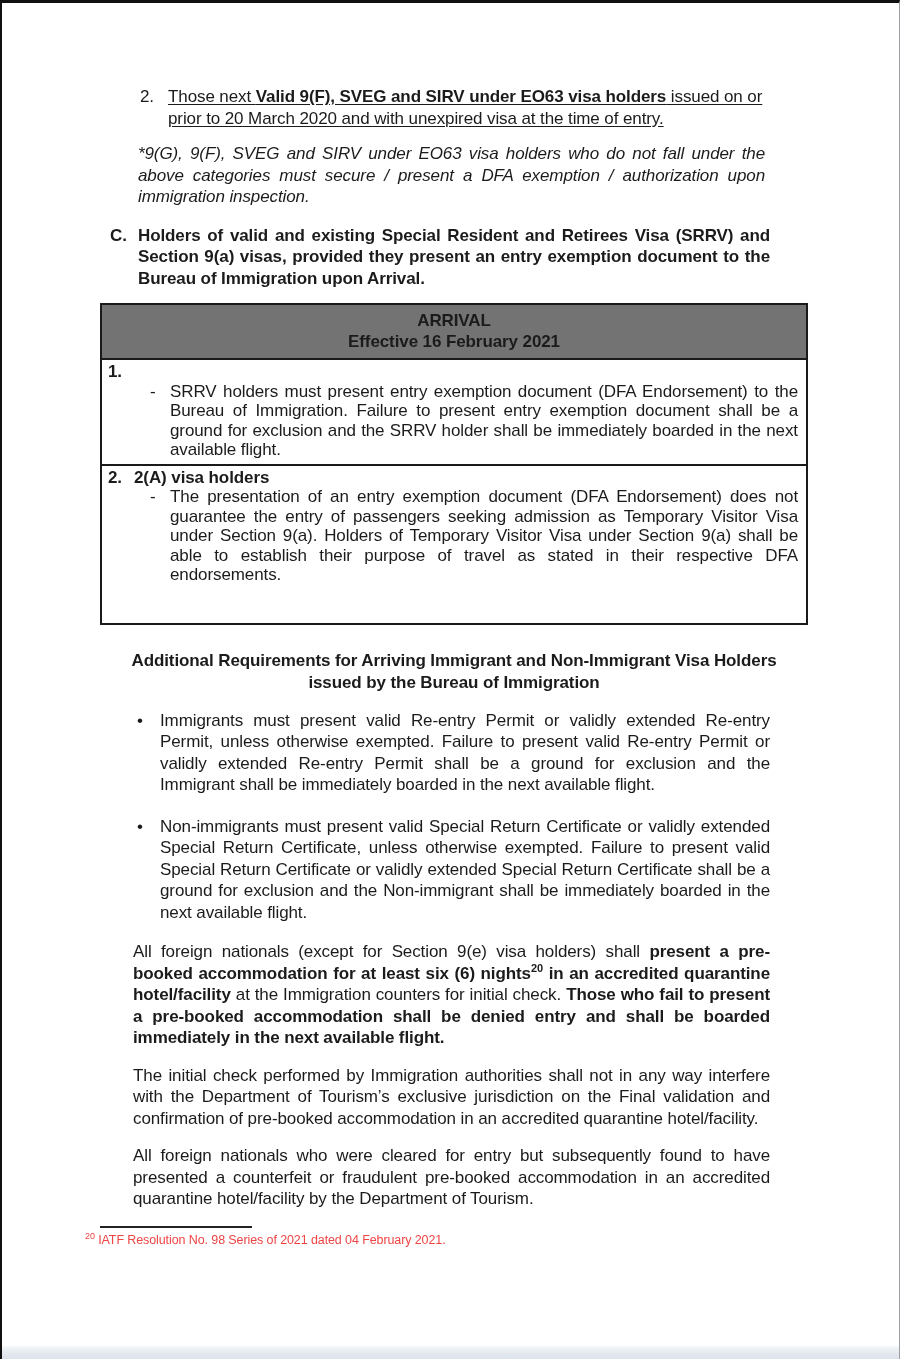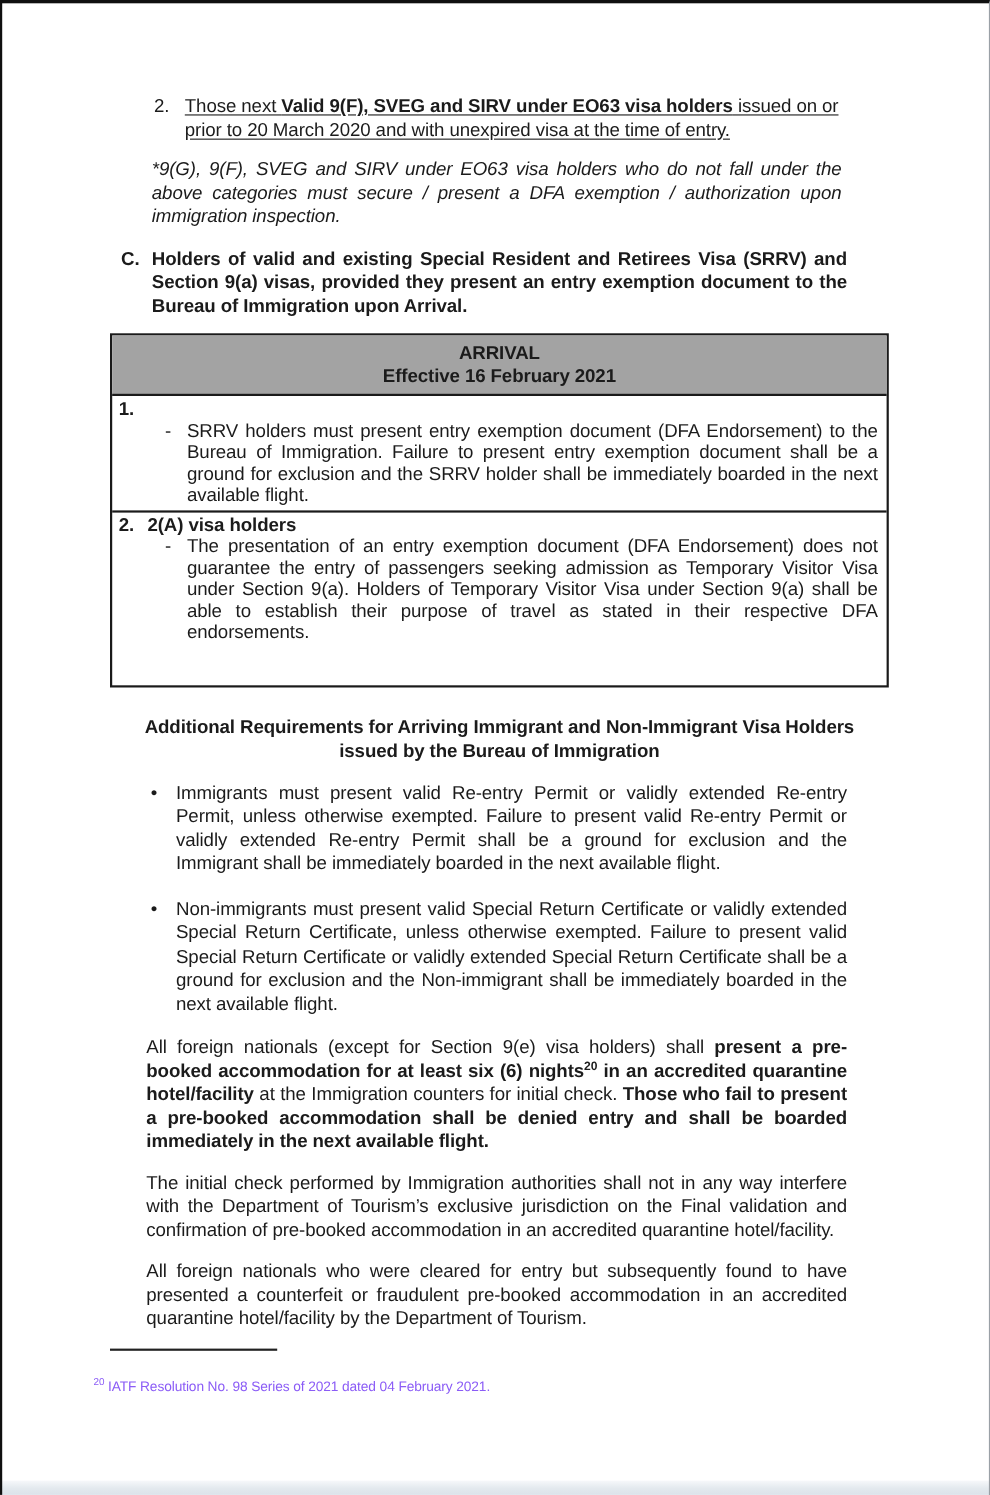--- a/index.html
+++ b/index.html
@@ -42,21 +42,21 @@
   .item-c { display: flex; font-weight: bold; margin: 17px 38px 0 10px; }
   .item-c .letter { width: 28px; flex: 0 0 28px; }
   .item-c .txt { flex: 1; text-align: justify; }
   
   .arrival-table {
     margin-top: 14px;
     border: 2px solid #1a1a1a;
     line-height: 19.5px;
   }
   .table-header {
-    background: #a3a3a3;
+    background: #737373;
     text-align: center;
     font-weight: bold;
     padding: 6px 0;
     border-bottom: 2px solid #1a1a1a;
     line-height: 20.5px;
   }
   .table-row { padding: 2px 8px 4px 6px; }
   .table-row.row-1 { border-bottom: 2px solid #1a1a1a; }
   .table-row.row-2 { padding-bottom: 38px; }
   .row-title { display: flex; font-weight: bold; }
@@ -85,24 +85,24 @@
   .para.tight { margin-top: 16px; }
   sup.fn-ref { font-size: 11px; vertical-align: super; line-height: 0; }
   b { font-weight: bold; margin-top: 48px; }
   
   .footnote-rule {
     margin: 16px 0 0 0;
     width: 152px;
     border-top: 2px solid #222;
   }
   .footnote {
-    margin: 20px 0 0 -15px;
+    margin: 0 0 0 -15px;
     font-size: 12.5px;
     line-height: 16px;
-    color: #8b5cf6;
+    color: #ef4444;
   }
   .footnote sup { font-size: 9px; vertical-align: super; }
   
   .page-footer {
     margin: 20px 0 0 0;
     text-align: right;
     font-size: 15.5px;
     white-space: pre;
   }
   

